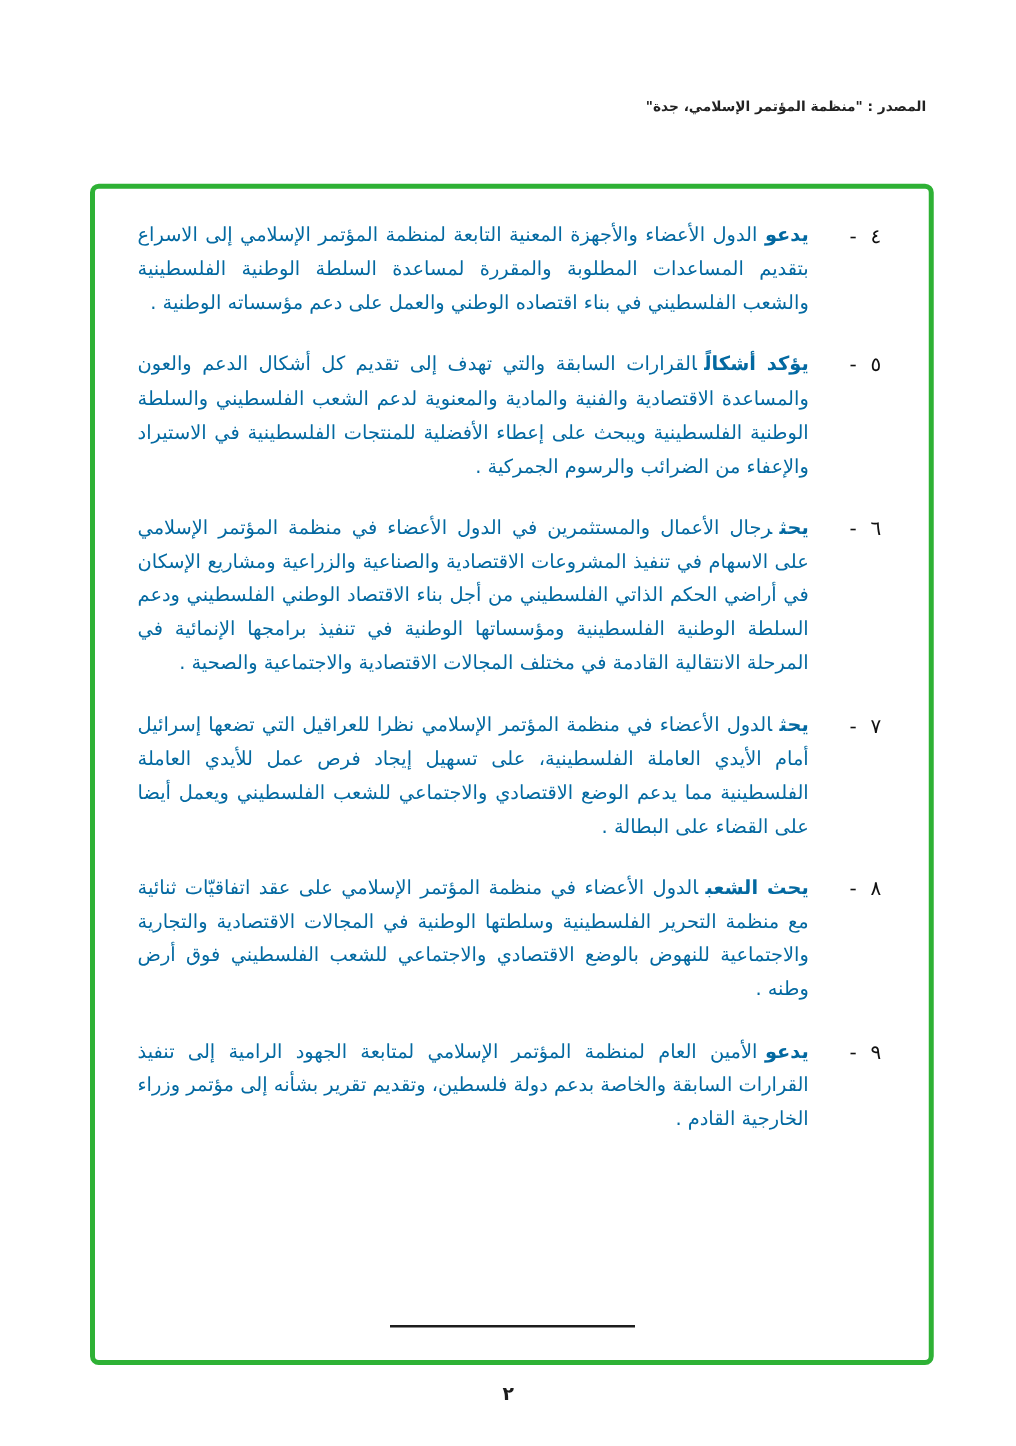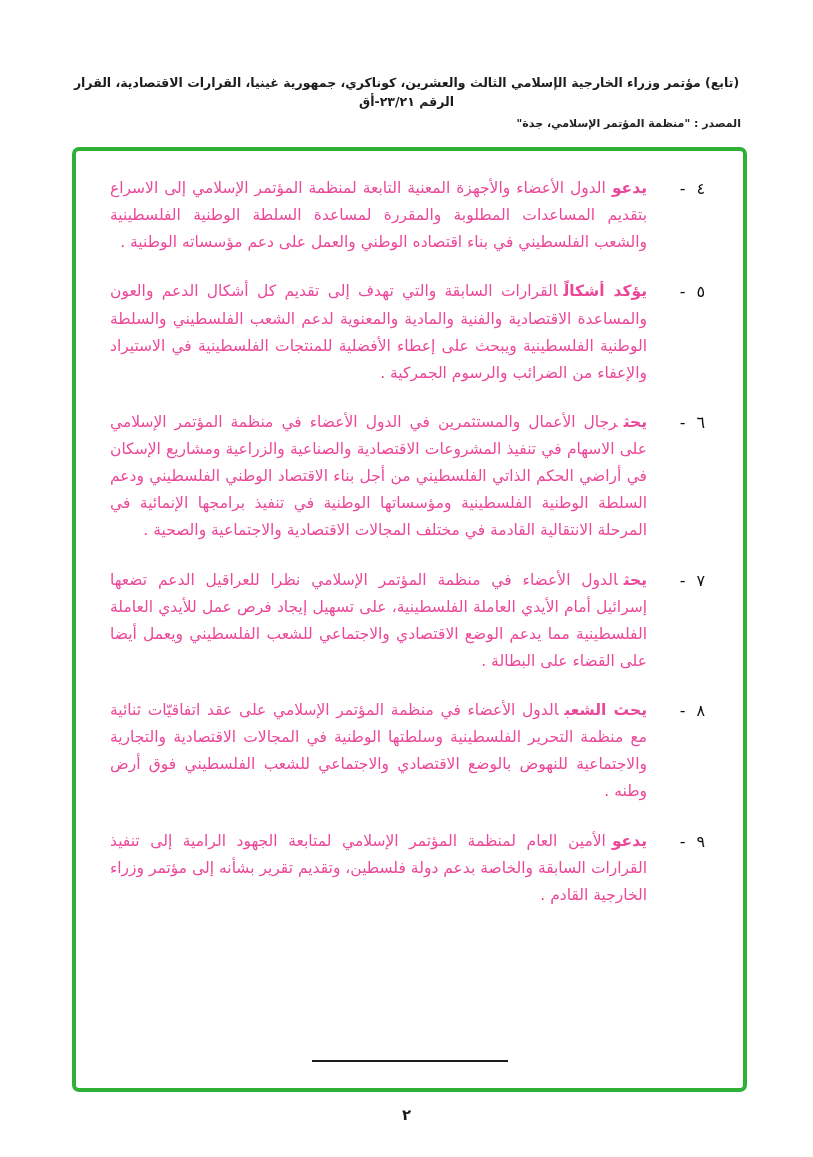--- a/index.html
+++ b/index.html
@@ -61,21 +61,21 @@
     font-size: 16px;
     line-height: 1.75;
     color: #111;
   }
   .num .n { font-weight: normal; }
   .txt {
     flex: 1;
     font-size: 15.5px;
     line-height: 1.75;
     text-align: justify;
-    color: #ec4899;
+    color: #0369a1;
   }
   .lead { font-weight: bold; }
   .rest { padding-right: 6px; }
 
   .footline {
     position: absolute;
     bottom: 26px;
     left: 50%;
     transform: translateX(-50%);
     width: 196px;
@@ -91,21 +91,20 @@
     font-size: 15px;
     font-weight: bold;
   }
 </style>
 </head>
 <body>
 
 <div class="page">
 
   <div class="header">
-    <div class="h1">(تابع) مؤتمر وزراء الخارجية الإسلامي الثالث والعشرين، كوناكري، جمهورية غينيا، القرارات الاقتصادية، القرار الرقم ٢٣/٢١-أق</div>
     <div class="h2">المصدر :  "منظمة المؤتمر الإسلامي، جدة"</div>
   </div>
 
   <div class="frame">
 
     <div class="item">
       <div class="num">
         <span class="n">٤</span>
         <span class="dash">-</span>
       </div>
@@ -133,21 +132,21 @@
         <b class="lead">يحث</b><span class="rest">رجال الأعمال والمستثمرين في الدول الأعضاء في منظمة المؤتمر الإسلامي على الاسهام في تنفيذ المشروعات الاقتصادية والصناعية والزراعية ومشاريع الإسكان في أراضي الحكم الذاتي الفلسطيني من أجل بناء الاقتصاد الوطني الفلسطيني ودعم السلطة الوطنية الفلسطينية ومؤسساتها الوطنية في تنفيذ برامجها الإنمائية في المرحلة الانتقالية القادمة في مختلف المجالات الاقتصادية والاجتماعية والصحية .</span>
       </div>
     </div>
 
     <div class="item">
       <div class="num">
         <span class="n">٧</span>
         <span class="dash">-</span>
       </div>
       <div class="txt">
-        <b class="lead">يحث</b><span class="rest">الدول الأعضاء في منظمة المؤتمر الإسلامي نظرا للعراقيل الدعم تضعها إسرائيل أمام الأيدي العاملة الفلسطينية، على تسهيل إيجاد فرص عمل للأيدي العاملة الفلسطينية مما يدعم الوضع الاقتصادي والاجتماعي للشعب الفلسطيني ويعمل أيضا على القضاء على البطالة .</span>
+        <b class="lead">يحث</b><span class="rest">الدول الأعضاء في منظمة المؤتمر الإسلامي نظرا للعراقيل التي تضعها إسرائيل أمام الأيدي العاملة الفلسطينية، على تسهيل إيجاد فرص عمل للأيدي العاملة الفلسطينية مما يدعم الوضع الاقتصادي والاجتماعي للشعب الفلسطيني ويعمل أيضا على القضاء على البطالة .</span>
       </div>
     </div>
 
     <div class="item">
       <div class="num">
         <span class="n">٨</span>
         <span class="dash">-</span>
       </div>
       <div class="txt">
         <b class="lead">يحث الشعب</b><span class="rest">الدول الأعضاء في منظمة المؤتمر الإسلامي على عقد اتفاقيّات ثنائية مع منظمة التحرير الفلسطينية وسلطتها الوطنية في المجالات الاقتصادية والتجارية والاجتماعية للنهوض بالوضع الاقتصادي والاجتماعي للشعب الفلسطيني فوق أرض وطنه .</span>

